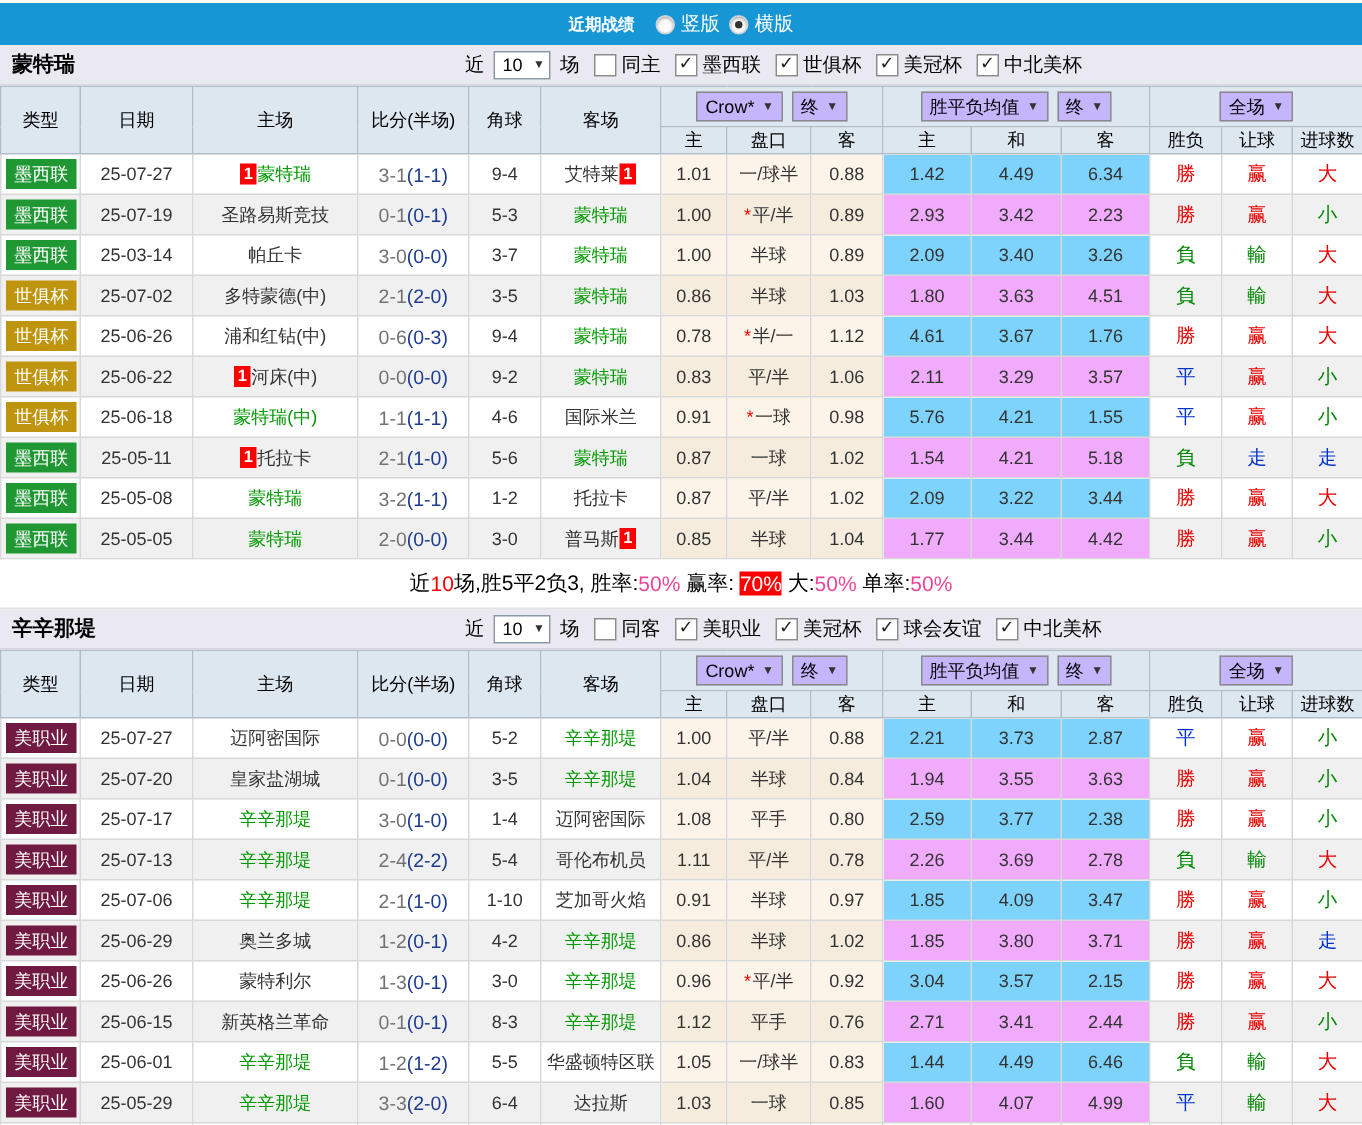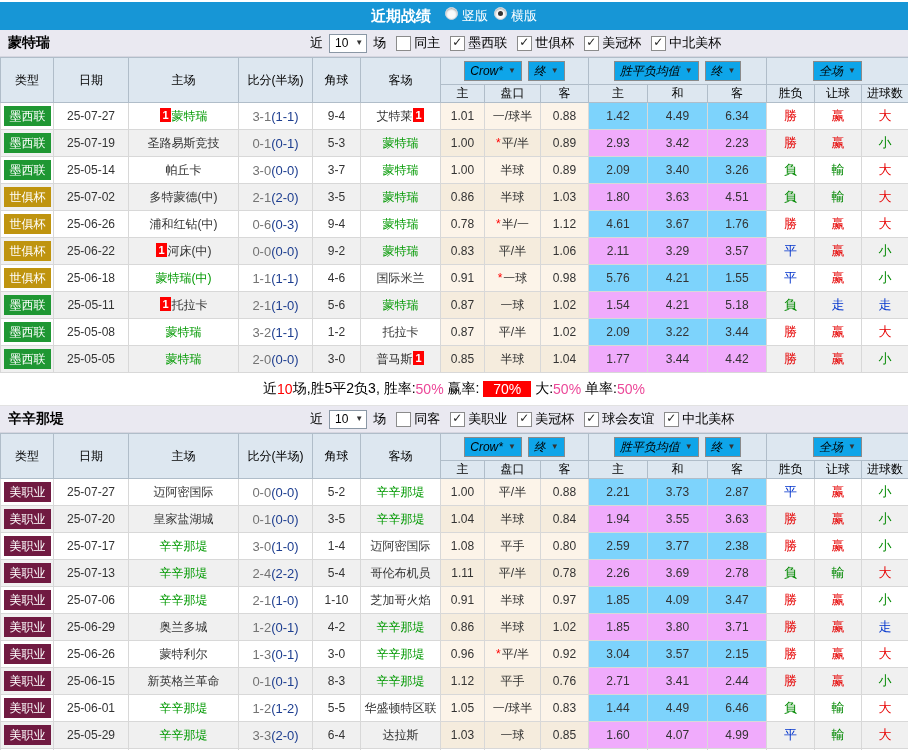--- a/index.html
+++ b/index.html
@@ -7,22 +7,22 @@
     width:908px;height:750px;overflow:hidden;background:#fff;
     font-family:"Liberation Sans","DejaVu Sans",sans-serif;
     -webkit-font-smoothing:antialiased;
   }
   
   .topbar{
     height:28px;margin-top:2px;background:#1796d6;
     display:flex;align-items:center;justify-content:center;gap:6px;
     color:#fff;font-size:13px;
   }
-  .topbar-title{font-weight:bold;font-size:15px;margin-right:8px;}
-  .radio-item{display:inline-flex;gap:4px;cursor:pointer;}
+  .topbar-title{font-weight:bold;font-size:11px;margin-right:8px;}
+  .radio-item{display:inline-flex;align-items:center;gap:4px;cursor:pointer;}
   .radio{
     width:11px;height:11px;border-radius:50%;background:#fbfbfb;
     border:1px solid #c9d2da;display:inline-block;position:relative;
     box-shadow:inset 0 1px 2px rgba(0,0,0,.35);
   }
   .radio.checked::after{
     content:"";position:absolute;left:3px;top:3px;width:5px;height:5px;
     border-radius:50%;background:#333;
   }
   
@@ -71,33 +71,33 @@
   .ht{color:#1c3d8f;}
   .rank{
     display:inline-block;background:#ff0000;color:#fff;font-weight:bold;
     font-size:11px;line-height:14px;padding:0 2px;margin:0 1px;vertical-align:1px;
   }
   .c-red{color:#e60000;}
   .c-green{color:#008800;}
   .c-blue{color:#0033cc;}
   .star{color:#ff0000;margin-right:1px;}
   .hdd{
-    display:inline-flex;align-items:center;gap:5px;background:#0ea5e9;border:1px solid #8a8a8a;
-    height:18px;padding:0 5px;margin:0 3px;font-size:12px;color:#000;cursor:pointer;font-style:italic;
+    display:inline-flex;align-items:center;gap:5px;background:#c4b5fd;border:1px solid #8a8a8a;
+    height:18px;padding:0 5px;margin:0 3px;font-size:12px;color:#000;cursor:pointer;
   }
   
   .summary{
     height:32px;background:#fff;border-bottom:1px solid #e2e2e2;
     display:flex;align-items:center;justify-content:center;font-size:14px;color:#000;
   }
   .summary span{white-space:pre;}
   .sum-plain{color:#000;}
   .sum-red{color:#ff0000;}
   .sum-blue{color:#ec4899;}
-  .sum-badge{background:#ff0000;color:#fff;padding:0 10px;}
+  .sum-badge{background:#ff0000;color:#fff;padding:0 0;}
 </style>
 </head>
 <body>
 
 <div class="topbar">
   <span class="topbar-title">近期战绩</span>
   <span class="radio-item">
     <span class="radio"></span>
     <span>竖版</span>
   </span>
@@ -222,21 +222,21 @@
           <td class="blu">3.42</td>
           <td class="blu">2.23</td>
           <td class="res c-red">勝</td>
           <td class="res c-red">赢</td>
           <td class="res c-green">小</td>
         </tr>
         <tr class="odd">
           <td>
             <span class="badge lg-green">墨西联</span>
           </td>
-          <td>25-05-14</td>
+          <td>25-03-14</td>
           <td><span class="">帕丘卡</span></td>
           <td class="score"><span class="ft">3-0</span><span class="ht">(0-0)</span></td>
           <td>3-7</td>
           <td><span class="t-green">蒙特瑞</span></td>
           <td class="cream">1.00</td>
           <td class="cream">半球</td>
           <td class="cream">0.89</td>
           <td class="blu">2.09</td>
           <td class="blu">3.40</td>
           <td class="blu">3.26</td>

